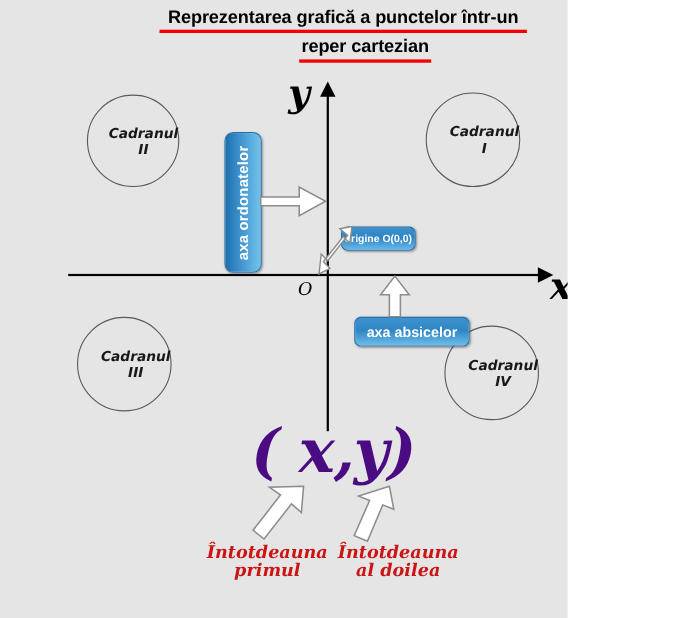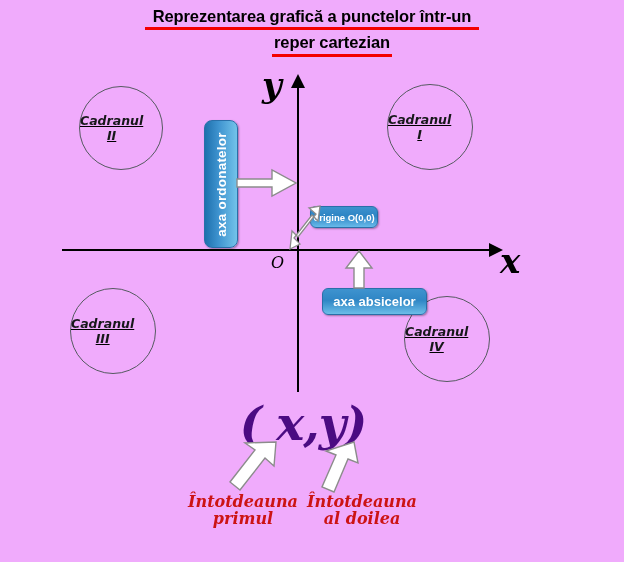--- a/index.html
+++ b/index.html
@@ -5,23 +5,23 @@
   html, body {
     margin: 0;
     padding: 0;
     background: #ffffff;
   }
   body {
     font-family: "Liberation Sans", sans-serif;
   }
   #page {
     position: relative;
-    width: 624px;
+    width: 516px;
     height: 562px;
-    background: #f0abfc;
+    background: #e5e5e5;
     overflow: hidden;
   }
 
   
   #title-block {
     position: absolute;
     left: 0;
     top: 6px;
     width: 624px;
     text-align: center;
@@ -123,23 +123,22 @@
   }
 
   
   .quadrant {
     position: absolute;
     border: 1px solid #555a60;
     border-radius: 50%;
     box-sizing: border-box;
     display: flex;
     align-items: center;
-    justify-content: flex-start;
+    justify-content: flex-end;
     background: transparent;
-    text-decoration: underline;
   }
   .quadrant-label {
     font-family: "DejaVu Sans", sans-serif;
     font-style: italic;
     font-weight: bold;
     font-size: 12.5px;
     color: #17181a;
     text-align: center;
     line-height: 15px;
     white-space: pre-line;
@@ -210,27 +209,27 @@
   #arrow-ordonate { left: 236px; top: 168px; }
   #arrow-absice   { left: 344px; top: 250px; }
   #arrow-origine  { left: 288px; top: 205px; }
   #arrow-first    { left: 228px; top: 440px; }
   #arrow-second   { left: 310px; top: 440px; }
 
   
   #xy-expression {
     position: absolute;
     left: 213px;
-    top: 400px;
+    top: 382px;
     width: 180px;
     text-align: center;
     font-family: "DejaVu Serif", serif;
     font-style: italic;
     font-weight: bold;
-    font-size: 47px;
+    font-size: 55px;
     color: #4b0b82;
     line-height: 1;
     letter-spacing: -1px;
     white-space: nowrap;
   }
 
   
   .red-caption {
     position: absolute;
     font-family: "DejaVu Serif", serif;

